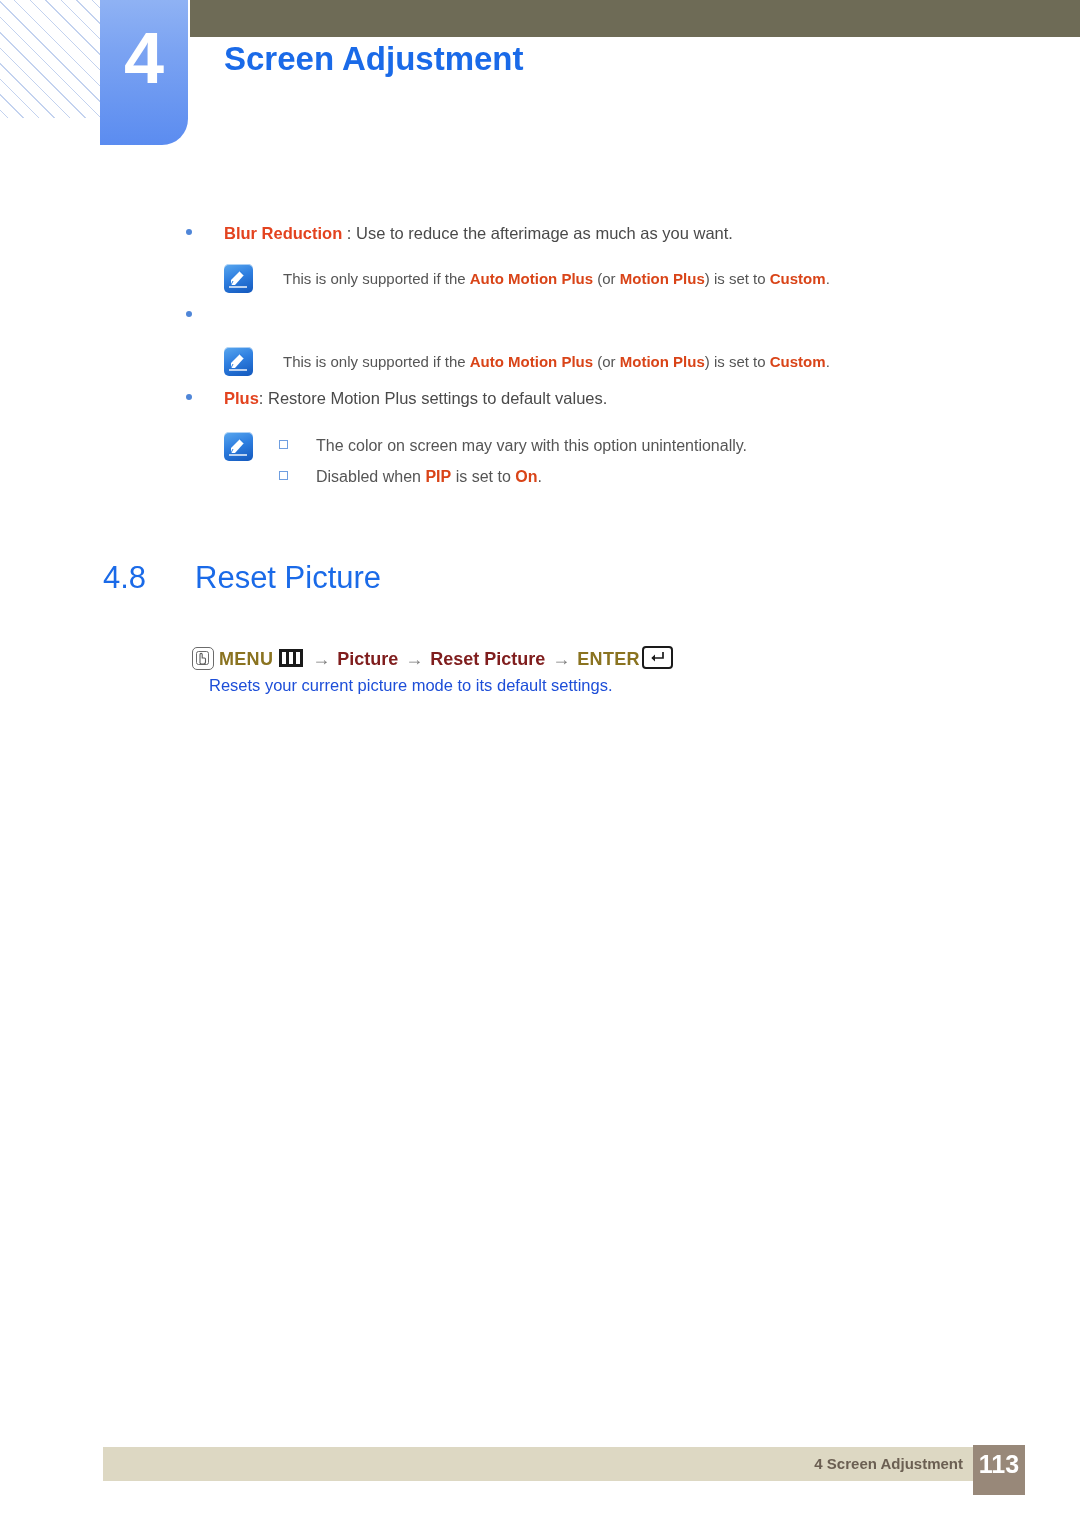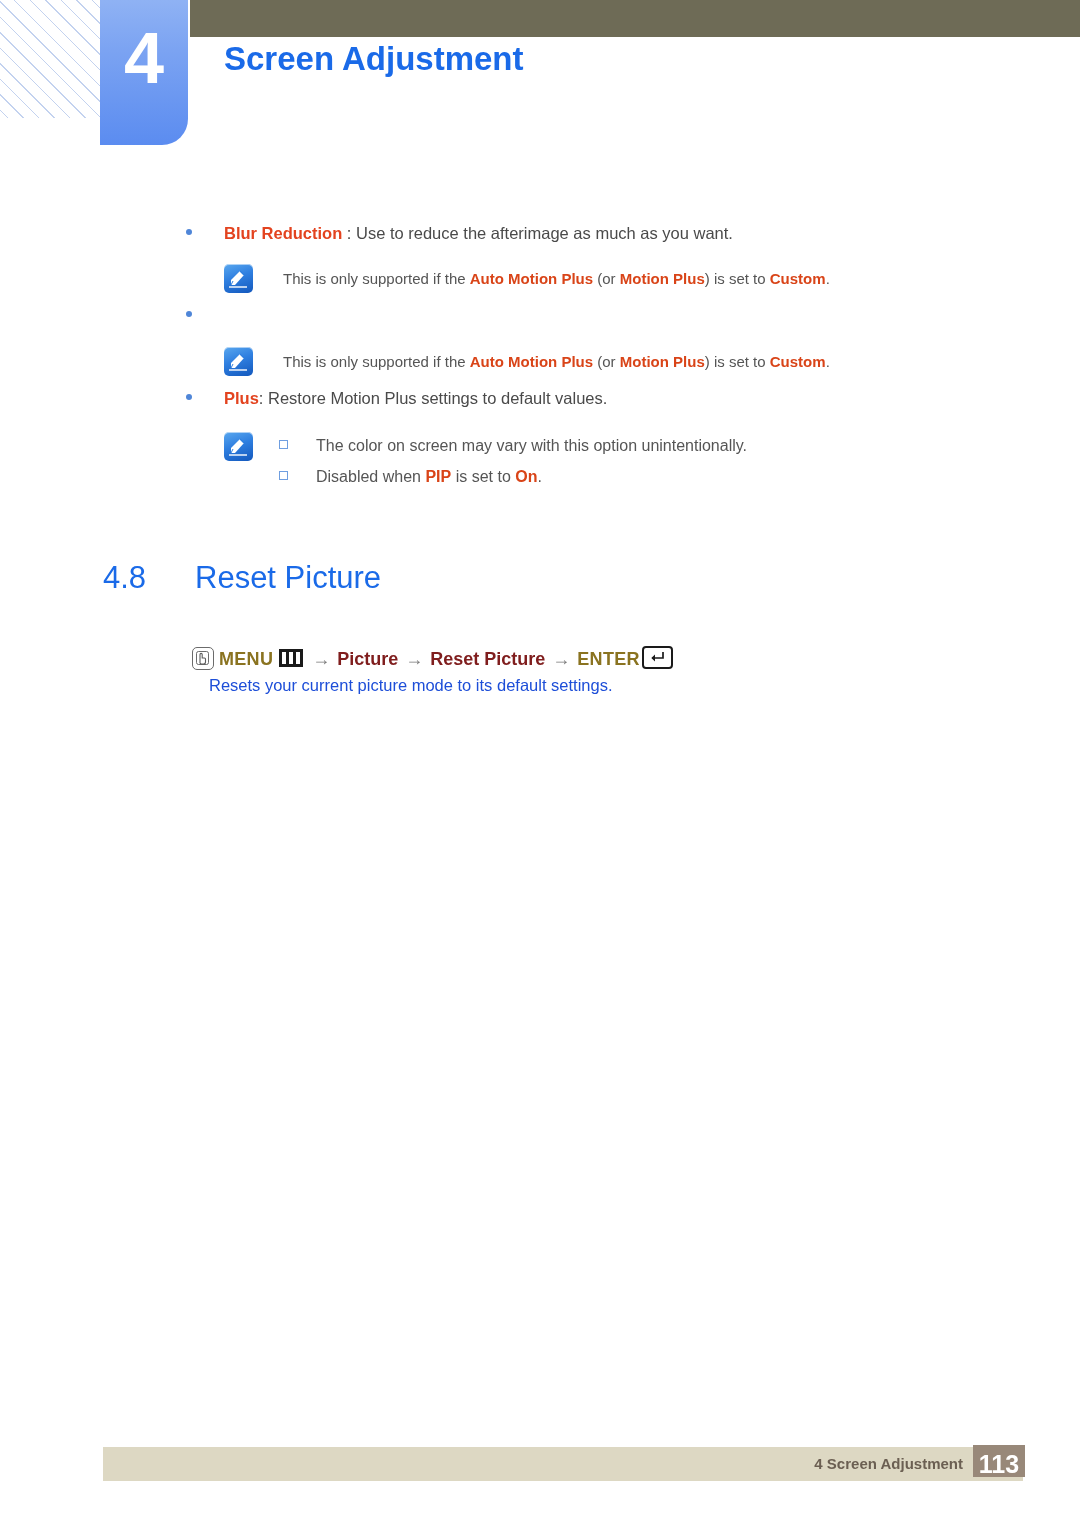--- a/index.html
+++ b/index.html
@@ -230,21 +230,21 @@
     position: absolute;
     right: 60px; top: 8px;
     font-size: 15px;
     font-weight: 700;
     color: #6b5f52;
     white-space: nowrap;
   }
   .page-box {
     position: absolute;
     right: -2px; top: -2px;
-    width: 52px; height: 32px;
+    width: 52px; height: 50px;
     background: #988879;
     color: #ffffff;
     font-size: 25px;
     font-weight: 700;
     text-align: center;
     line-height: 38px;
   }
 </style>
 </head>
 <body>

